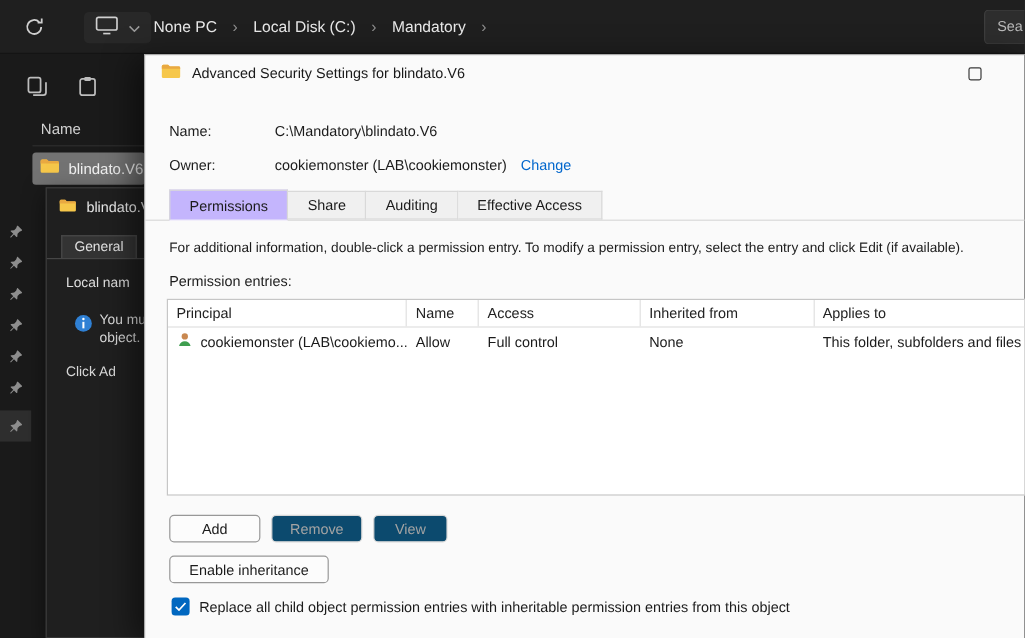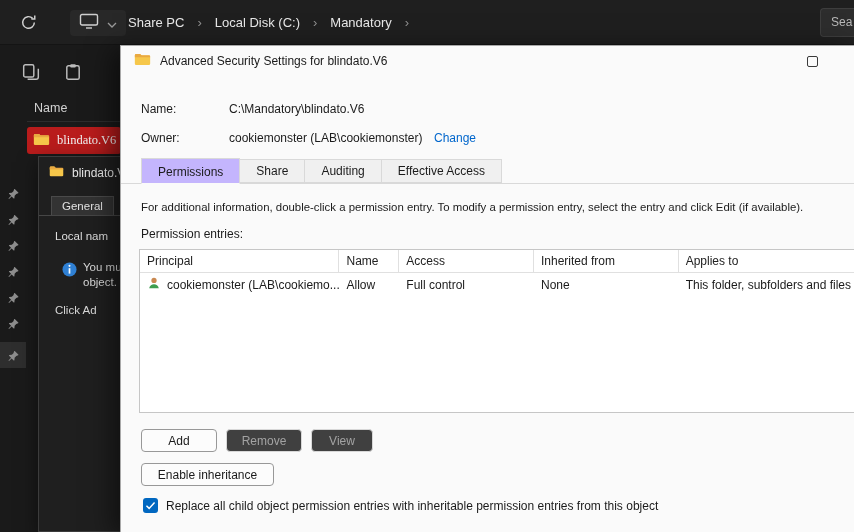--- a/index.html
+++ b/index.html
@@ -13,21 +13,21 @@
   .loc-btn { position:absolute; left:70px; top:10px; height:26px; display:flex; align-items:center; gap:8px; padding:0 9px; border-radius:4px; background:#282828; cursor:pointer; }
   .crumbs { position:absolute; left:126px; top:0; height:45px; display:flex; align-items:center; color:#e8e8e8; font-size:13px; }
   .crumb { padding:4px 2px; cursor:pointer; white-space:nowrap; }
   .crumb-sep { color:#8f8f8f; padding:0 11px; font-size:13px; }
   .searchbox { position:absolute; right:0; top:8px; width:34px; height:29px; background:#2d2d2d; border:1px solid #3d3d3d; border-right:none; border-radius:4px 0 0 4px; color:#b9b9b9; font-size:12px; padding:6px 0 0 10px; white-space:nowrap; overflow:hidden; cursor:text; }
 
   
   .toolbtn { position:absolute; width:18px; height:18px; cursor:pointer; }
   .colname { position:absolute; left:34px; top:101px; font-size:12.5px; color:#d2d2d2; cursor:pointer; }
   .col-underline { position:absolute; left:27px; top:121px; width:93px; height:1px; background:#2d2d2d; }
-  .filerow { position:absolute; left:27px; top:127px; width:94px; height:27px; background:#b91c1c; border-radius:3px; display:flex; align-items:center; padding-left:6px; gap:7px; cursor:pointer; overflow:hidden;font-family:Liberation Serif, serif; }
+  .filerow { position:absolute; left:27px; top:127px; width:94px; height:27px; background:#737373; border-radius:3px; display:flex; align-items:center; padding-left:6px; gap:7px; cursor:pointer; overflow:hidden; }
   .filerow .fname { color:#f1f1f1; font-size:12.5px; white-space:nowrap; }
   .pin { position:absolute; left:7px; width:13px; height:13px; cursor:pointer; }
   .pin-hl { position:absolute; left:0; top:342px; width:26px; height:26px; background:#2e2e2e; }
 
   
   .props { position:absolute; left:38px; top:156px; width:200px; height:376px; background:#1f1f1f; border:1px solid #3c3c3c; box-shadow:0 6px 18px rgba(0,0,0,.5); }
   .props-title { position:absolute; left:10px; top:8px; display:flex; align-items:center; gap:8px; color:#e6e6e6; font-size:12px; white-space:nowrap; }
   .props-tabs { position:absolute; left:0; top:39px; width:100%; height:20px; border-bottom:1px solid #464646; padding-left:12px; display:flex; }
   .ptab { font-size:11.5px; color:#e2e2e2; padding:3px 10px; white-space:nowrap; cursor:pointer; }
   .ptab.active { background:#333333; border:1px solid #4a4a4a; border-bottom:none; }
@@ -51,21 +51,21 @@
   .desc { position:absolute; left:20px; top:155px; font-size:11.4px; color:#1b1b1b; white-space:nowrap; }
   .entries { position:absolute; left:20px; top:181px; font-size:12px; color:#1b1b1b; }
   .ptable { position:absolute; left:18px; top:203px; width:780px; height:164px; background:#ffffff; border:1px solid #c6c6c6; }
   .thead { display:flex; height:23px; border-bottom:1px solid #e0e0e0; }
   .th { font-size:12px; color:#222222; padding:4px 0 0 7px; border-right:1px solid #e0e0e0; white-space:nowrap; overflow:hidden; cursor:pointer; }
   .th:last-child { border-right:none; }
   .trow { display:flex; height:23px; align-items:center; cursor:pointer; }
   .td { font-size:12px; color:#1b1b1b; padding-left:7px; white-space:nowrap; overflow:hidden; display:flex; align-items:center; gap:6px; }
   .c0 { width:200px; } .c1 { width:60px; } .c2 { width:135px; } .c3 { width:145px; } .c4 { width:240px; }
   .btn { position:absolute; height:23px; background:#fcfcfc; border:1px solid #989898; border-radius:4px; font-size:12px; color:#1b1b1b; text-align:center; padding-top:4px; cursor:pointer; }
-  .btn.disabled { background:#404040; border-color:#d8d8d8; color:#a3a3a3; cursor:default;text-align:center; }
+  .btn.disabled { background:#0c4a6e; border-color:#d8d8d8; color:#a3a3a3; cursor:default;text-align:center; }
   .chk { position:absolute; left:22px; top:452px; width:15px; height:15px; background:#0067c0; border-radius:3px; display:flex; align-items:center; justify-content:center; cursor:pointer; }
   .chk-label { position:absolute; left:45px; top:453px; font-size:12px; color:#1b1b1b; white-space:nowrap; }
 </style>
 </head>
 <body>
 
 <div class="screen">
 
   <div class="addrbar">
     <span class="refresh">
@@ -81,21 +81,21 @@
             <path d="M7 15h6" stroke="#cfcfcf" stroke-width="1.4"></path>
           </svg>
       </span>
       <span>
         <svg width="10" height="6" viewBox="0 0 10 6">
             <path d="M1 1l4 4 4-4" stroke="#9a9a9a" fill="none" stroke-width="1.3"></path>
           </svg>
       </span>
     </span>
     <div class="crumbs">
-      <span class="crumb">Share PC</span>
+      <span class="crumb">None PC</span>
       <span class="crumb-sep">›</span>
       <span class="crumb">Local Disk (C:)</span>
       <span class="crumb-sep">›</span>
       <span class="crumb">Mandatory</span>
       <span class="crumb-sep">›</span>
     </div>
     <div class="searchbox">Sea</div>
   </div>
 
   <span class="toolbtn" style="left:22px; top:63px;">

